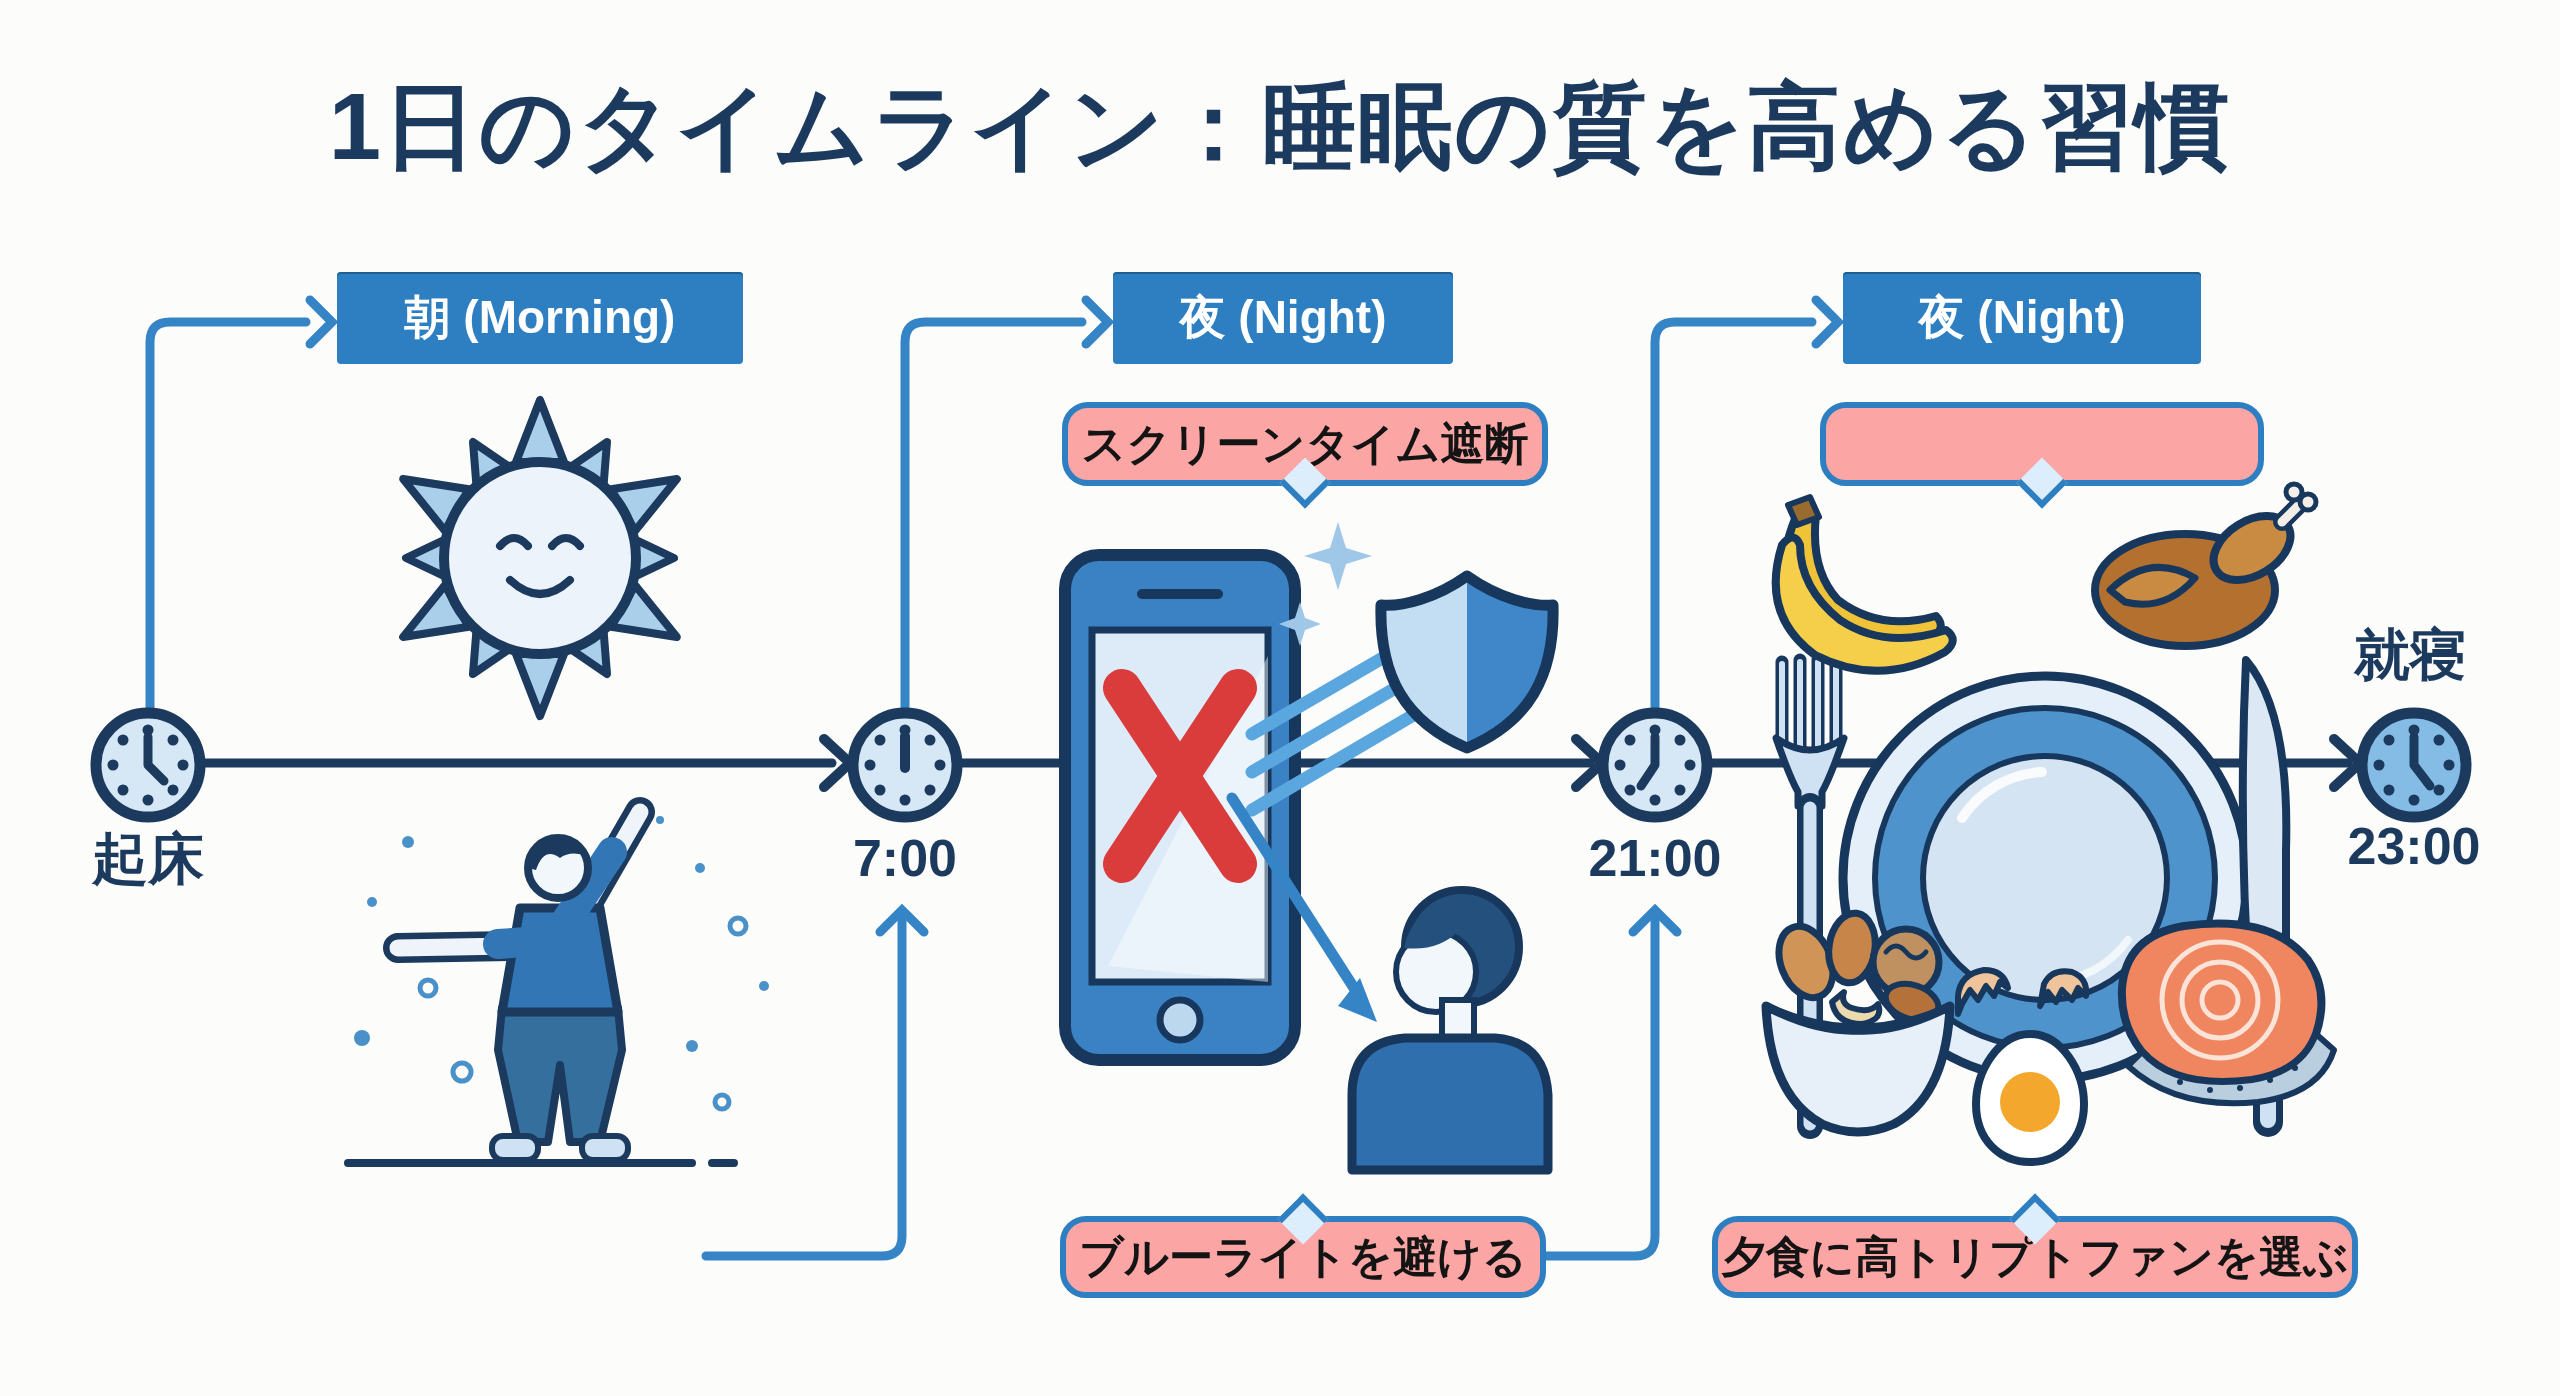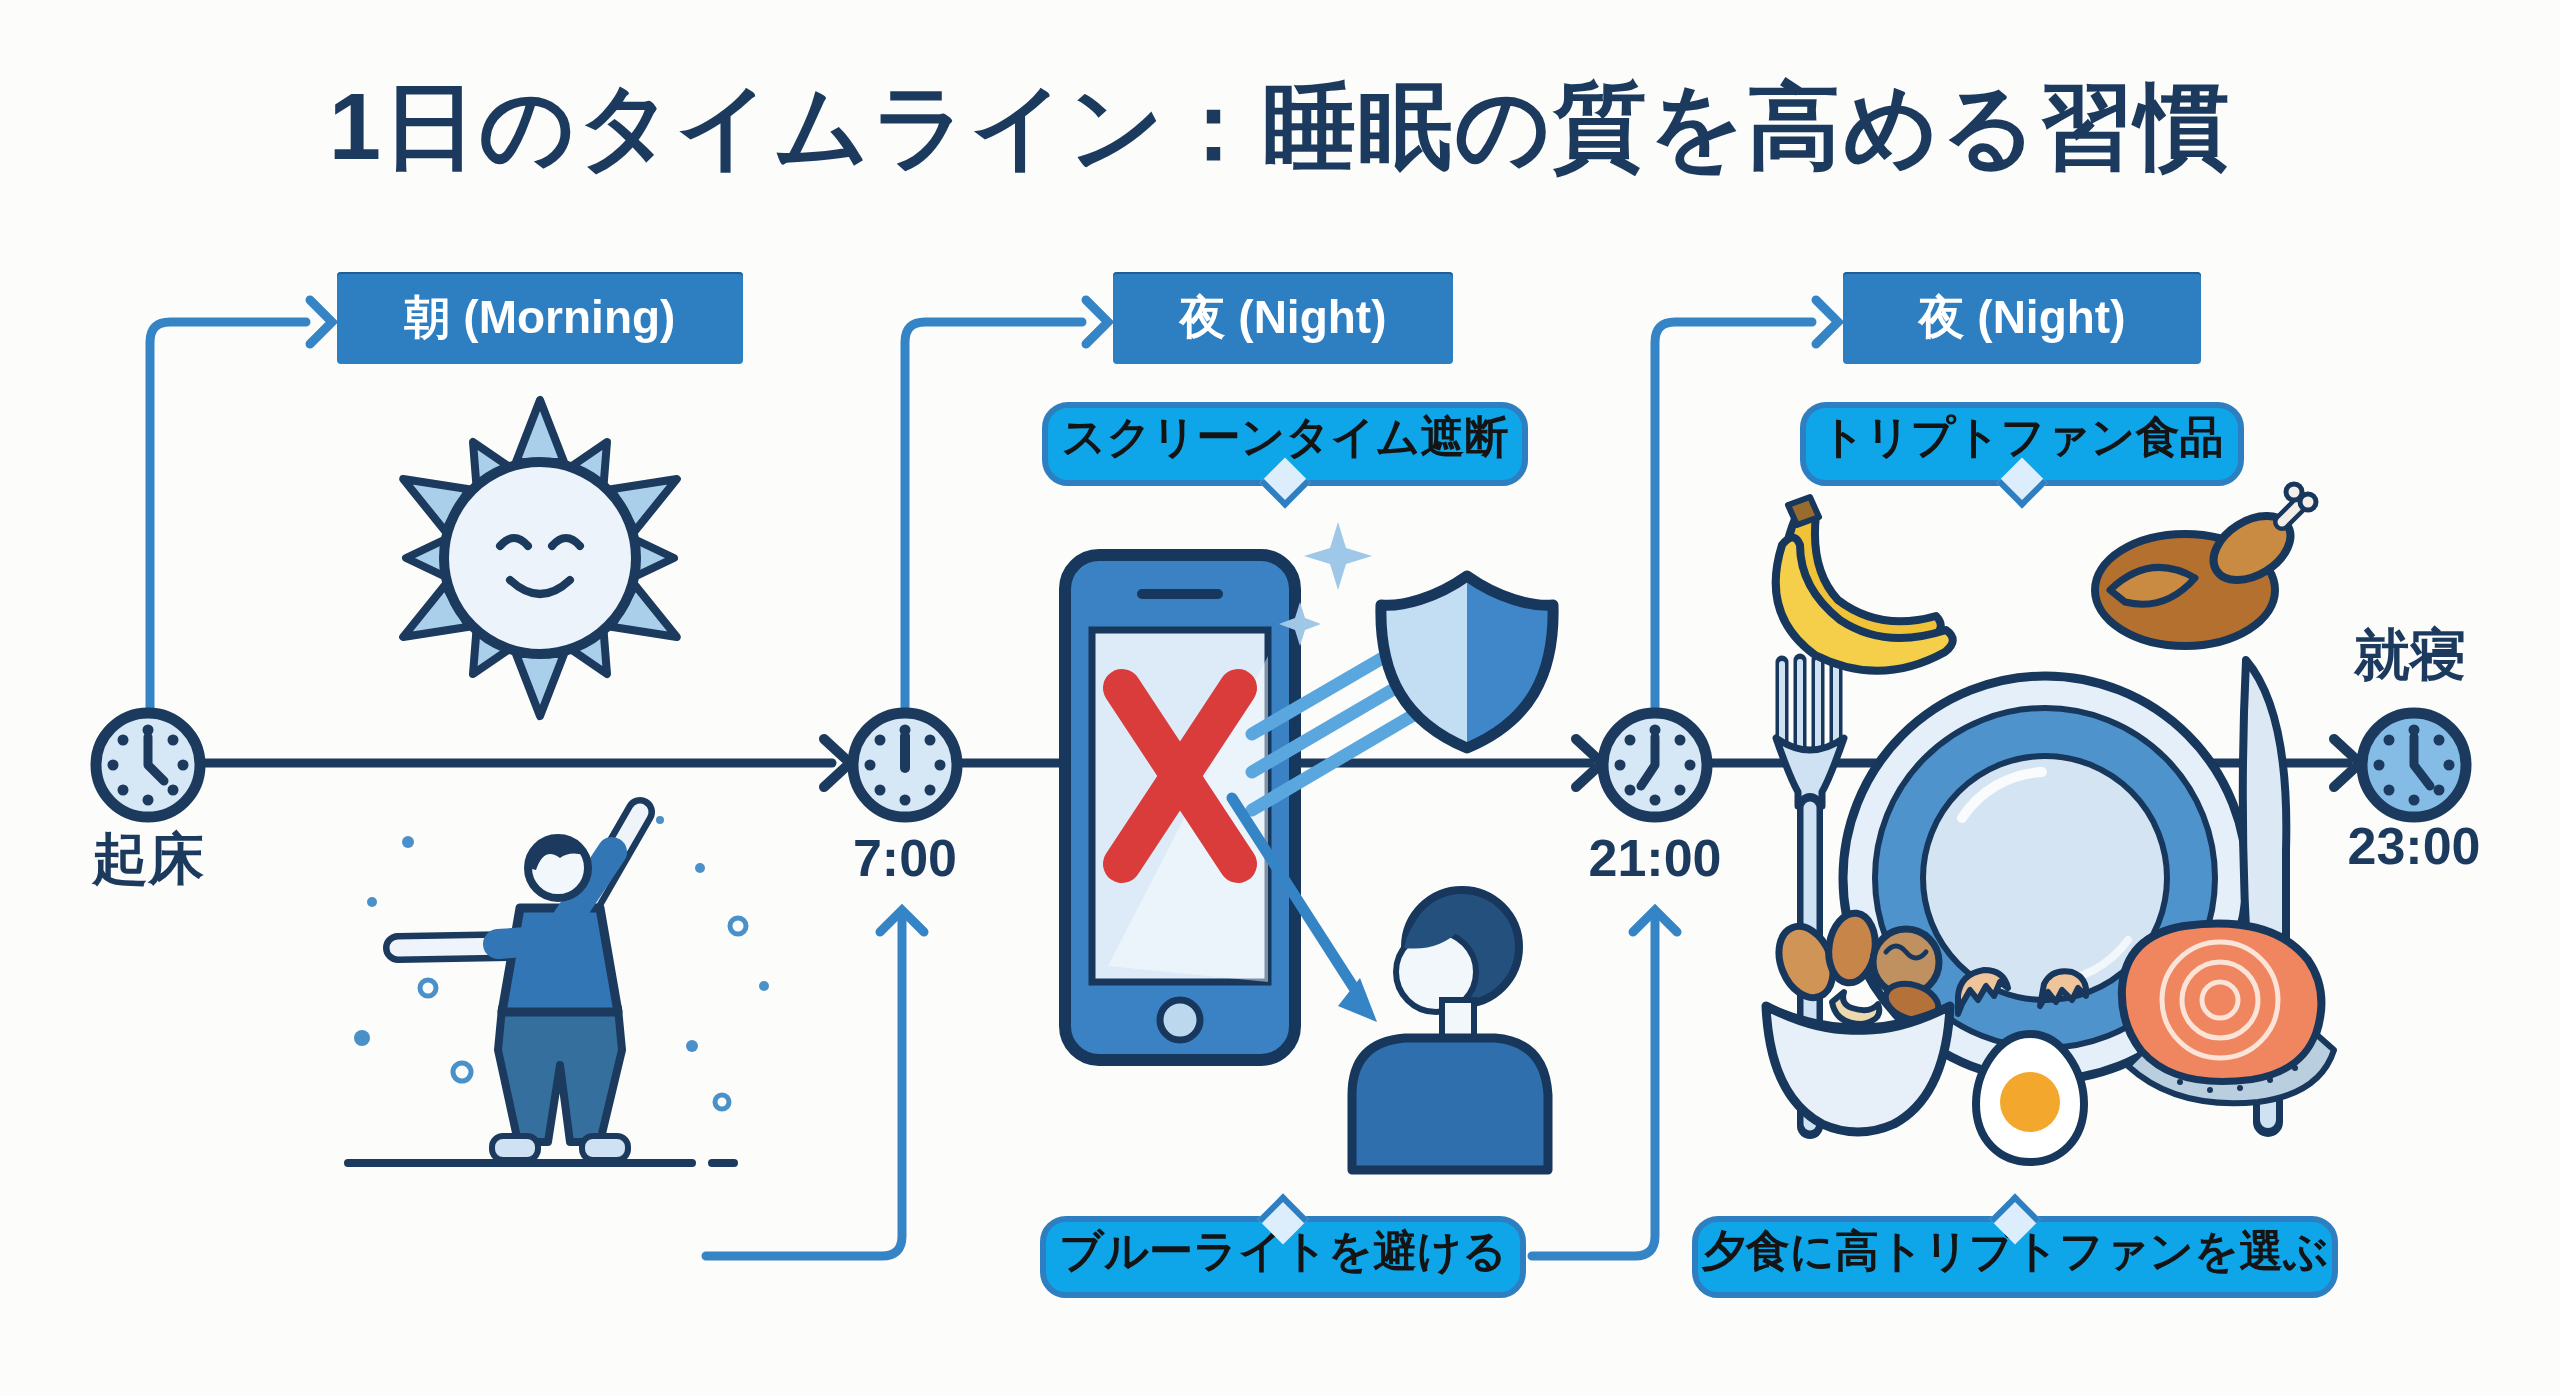--- a/index.html
+++ b/index.html
@@ -4,22 +4,22 @@
 <style>
   html,body{margin:0;padding:0;background:#fcfcfa;}
   #canvas{position:relative;width:2560px;height:1396px;background:#fcfcfa;overflow:hidden;
           font-family:"Liberation Sans","DejaVu Sans",sans-serif;}
   #art{position:absolute;left:0;top:0;}
   .txt{position:absolute;color:#1b3a5e;font-weight:bold;text-align:center;}
   #title{left:0;top:64px;width:2560px;font-size:94px;font-weight:800;letter-spacing:2px;}
   .badge{position:absolute;background:#2e7fc1;border-radius:4px;color:#ffffff;
          font-size:46px;font-weight:bold;display:flex;align-items:center;justify-content:center;
          box-shadow:0 2px 0 #1e5e94 inset;}
-  .bubble{position:absolute;background:#0ea5e9;border:6px solid #2e7fc1;border-radius:26px;
-          color:#141414;font-size:44px;font-weight:bold;display:flex;align-items:flex-start;justify-content:center;}
+  .bubble{position:absolute;background:#fca5a5;border:6px solid #2e7fc1;border-radius:26px;
+          color:#141414;font-size:44px;font-weight:bold;display:flex;align-items:center;justify-content:center;margin-left:20px;}
   .tail{position:absolute;left:50%;width:30px;height:30px;background:#dcedfb;transform:translateX(-50%) rotate(45deg);}
   .tail-down{bottom:-21px;border-right:6px solid #2e7fc1;border-bottom:6px solid #2e7fc1;}
   .tail-up{top:-21px;border-left:6px solid #2e7fc1;border-top:6px solid #2e7fc1;}
   .tlabel{font-size:52px;}
   .biglabel{font-size:56px;}
 </style>
 </head>
 <body>
 
 <div id="canvas">
@@ -308,21 +308,20 @@
   </div>
   <div class="badge" style="left:1843px;top:272px;width:358px;height:92px;">
     <span>夜 (Night)</span>
   </div>
 
   <div class="bubble" style="left:1042px;top:402px;width:474px;height:72px;">
     <span>スクリーンタイム遮断</span>
     <span class="tail tail-down"></span>
   </div>
   <div class="bubble" style="left:1800px;top:402px;width:432px;height:72px;">
-    <span>トリプトファン食品</span>
     <span class="tail tail-down"></span>
   </div>
 
   <div class="bubble" style="left:1040px;top:1216px;width:474px;height:70px;">
     <span>ブルーライトを避ける</span>
     <span class="tail tail-up"></span>
   </div>
   <div class="bubble" style="left:1692px;top:1216px;width:634px;height:70px;">
     <span>夕食に高トリプトファンを選ぶ</span>
     <span class="tail tail-up"></span>

